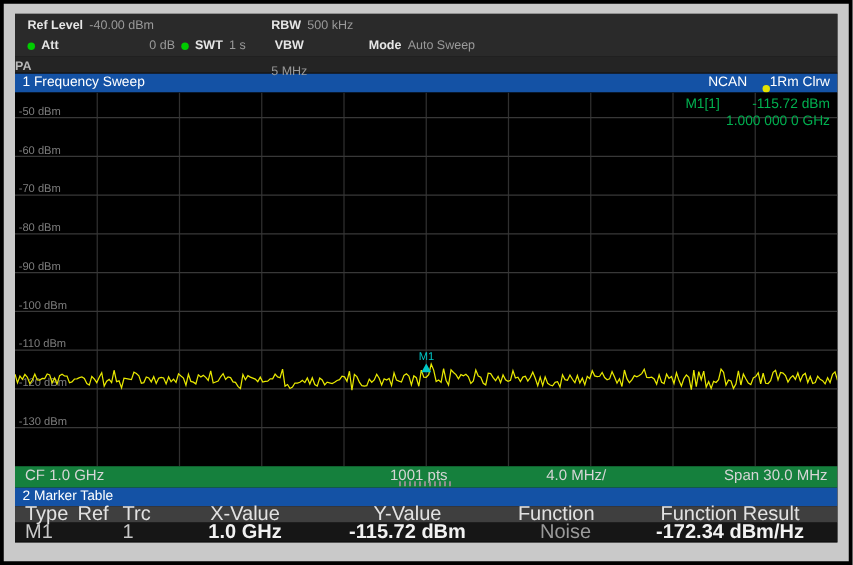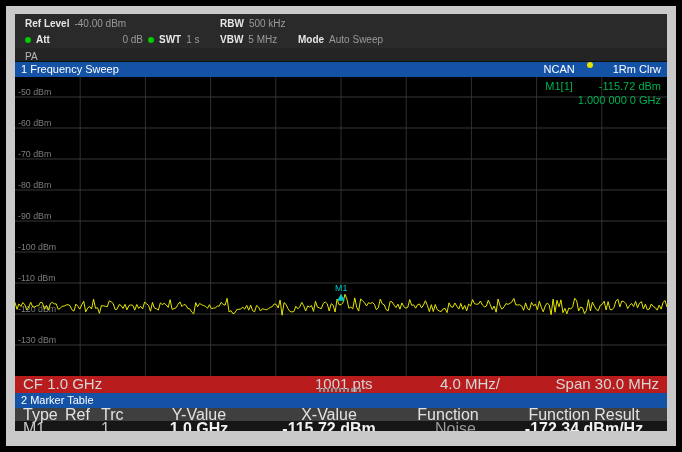--- a/index.html
+++ b/index.html
@@ -1,43 +1,43 @@
 <!DOCTYPE html>
 <html><head>
 <meta charset="utf-8">
 <style>
   html,body{margin:0;padding:0;background:#e8e8e8;}
   body{width:682px;height:452px;overflow:hidden;font-family:"Liberation Sans",sans-serif;}
-  .frame{box-sizing:border-box;width:682px;height:452px;background:#c9c9c9;border:6px solid #000000;padding:8px 9px 15px 9px;}
+  .frame{box-sizing:border-box;width:682px;height:452px;background:#c9c9c9;border:3px solid #000000;padding:8px 9px 15px 9px;}
   .screen{width:100%;height:100%;background:#0f0f0f;display:flex;flex-direction:column;overflow:hidden;}
 
   
   .statusbar{background:#2a2a2a;height:34px;position:relative;font-size:10px;color:#989898;flex:0 0 auto;}
   .sb-row{position:absolute;left:0;right:0;height:16px;line-height:16px;}
   .sb-row.r1{top:2px;} .sb-row.r2{top:18px;text-align:center;}
   .sb-abs{position:absolute;white-space:nowrap;display:flex;align-items:center;gap:5px;}
   .sb-label{color:#e6e6e6;font-weight:bold;}
   .sb-value{color:#9a9a9a;}
   .led{width:6px;height:6px;border-radius:50%;background:#00cc00;display:inline-block;flex:0 0 auto;}
   .att-group{width:118px;} .att-group .sb-value{margin-left:auto;}
 
   .channel-row{background:#242424;height:13px;line-height:13px;border-bottom:1px solid #111;flex:0 0 auto;}
-  .channel-tab{color:#b8b8b8;font-size:10px;padding-left:10px;}
+  .channel-tab{color:#b8b8b8;font-size:10px;padding-left:0;font-weight:bold;}
 
   .titlebar{background:#1452a5;height:15px;line-height:15px;color:#fff;font-size:11px;display:flex;justify-content:space-between;padding:0 6px;flex:0 0 auto;}
   .tb-right{display:flex;align-items:center;gap:12px;}
-  .trace-mode{display:flex;align-items:flex-start;gap:20px;}
+  .trace-mode{display:flex;align-items:flex-end;gap:0;}
   .dot-y{width:6px;height:6px;border-radius:50%;background:#e3e300;display:inline-block;}
 
   .graph{position:relative;height:299px;background:#000;flex:0 0 auto;}
   .graph svg{display:block;width:100%;height:100%;}
   .marker-readout{position:absolute;top:2px;right:6px;text-align:right;font-size:11px;line-height:14px;color:#00b050;}
   .mr-line1{display:flex;gap:26px;justify-content:flex-end;}
 
-  .axisbar{position:relative;background:#b91c1c;height:17px;line-height:15px;font-size:15px;color:#d6d6d6;flex:0 0 auto;}
+  .axisbar{position:relative;background:#15803d;height:17px;line-height:15px;font-size:12px;color:#d6d6d6;flex:0 0 auto;}
   .ab-abs{position:absolute;white-space:nowrap;}
   .ab-cf{left:8px;} .ab-pts{left:300px;} .ab-div{left:425px;} .ab-span{right:8px;}
   .drag-handle{position:absolute;left:50%;margin-left:-22px;bottom:1px;width:44px;height:4px;background:repeating-linear-gradient(90deg,#8f8f8f 0 2px,transparent 2px 4px);}
 
   .marker-table{flex:0 0 auto;font-size:16px;}
   .mt-header,.mt-row{display:grid;grid-template-columns:42px 36px 42px 128px 132px 106px 1fr;}
   .mt-header{background:#3f3f3f;height:13px;line-height:13px;color:#e2e2e2;}
   .mt-row{background:#161616;height:15px;line-height:15px;color:#c8c8c8;}
   .mt-hc{text-align:center;} .mt-hc.c0,.mt-hc.c1,.mt-hc.c2{text-align:left;padding-left:8px;}
   .mt-c{text-align:center;} .mt-c.c0,.mt-c.c1,.mt-c.c2{text-align:left;padding-left:8px;}
@@ -66,21 +66,21 @@
         <div class="sb-abs att-group" style="left:10px;">
           <span class="led"></span>
           <span class="sb-label">Att</span>
           <span class="sb-value">0 dB</span>
         </div>
         <div class="sb-abs" style="left:133px;">
           <span class="led"></span>
           <span class="sb-label">SWT</span>
           <span class="sb-value">1 s</span>
         </div>
-        <div class="sb-abs" style="left:205px;">
+        <div class="sb-abs" style="left:205px;flex-direction:column;">
           <span class="sb-label">VBW</span>
           <span class="sb-value">5 MHz</span>
         </div>
         <div class="sb-abs" style="left:283px;">
           <span class="sb-label">Mode</span>
           <span class="sb-value">Auto Sweep</span>
         </div>
       </div>
     </div>
 
@@ -151,22 +151,22 @@
 
     <div class="titlebar">
       <span>2 Marker Table</span>
     </div>
 
     <div class="marker-table">
       <div class="mt-header" id="mt-header">
           <div class="mt-hc c0">Type</div>
           <div class="mt-hc c1">Ref</div>
           <div class="mt-hc c2">Trc</div>
+          <div class="mt-hc c3">X-Value</div>
           <div class="mt-hc c4">Y-Value</div>
-          <div class="mt-hc c3">X-Value</div>
           <div class="mt-hc c5">Function</div>
           <div class="mt-hc c6">Function Result</div>
         </div>
       <div id="mt-rows">
           <div class="mt-row">
             <div class="mt-c c0">M1</div>
             <div class="mt-c c1"></div>
             <div class="mt-c c2">1</div>
             <div class="mt-c c3">1.0 GHz</div>
             <div class="mt-c c4">-115.72 dBm</div>

